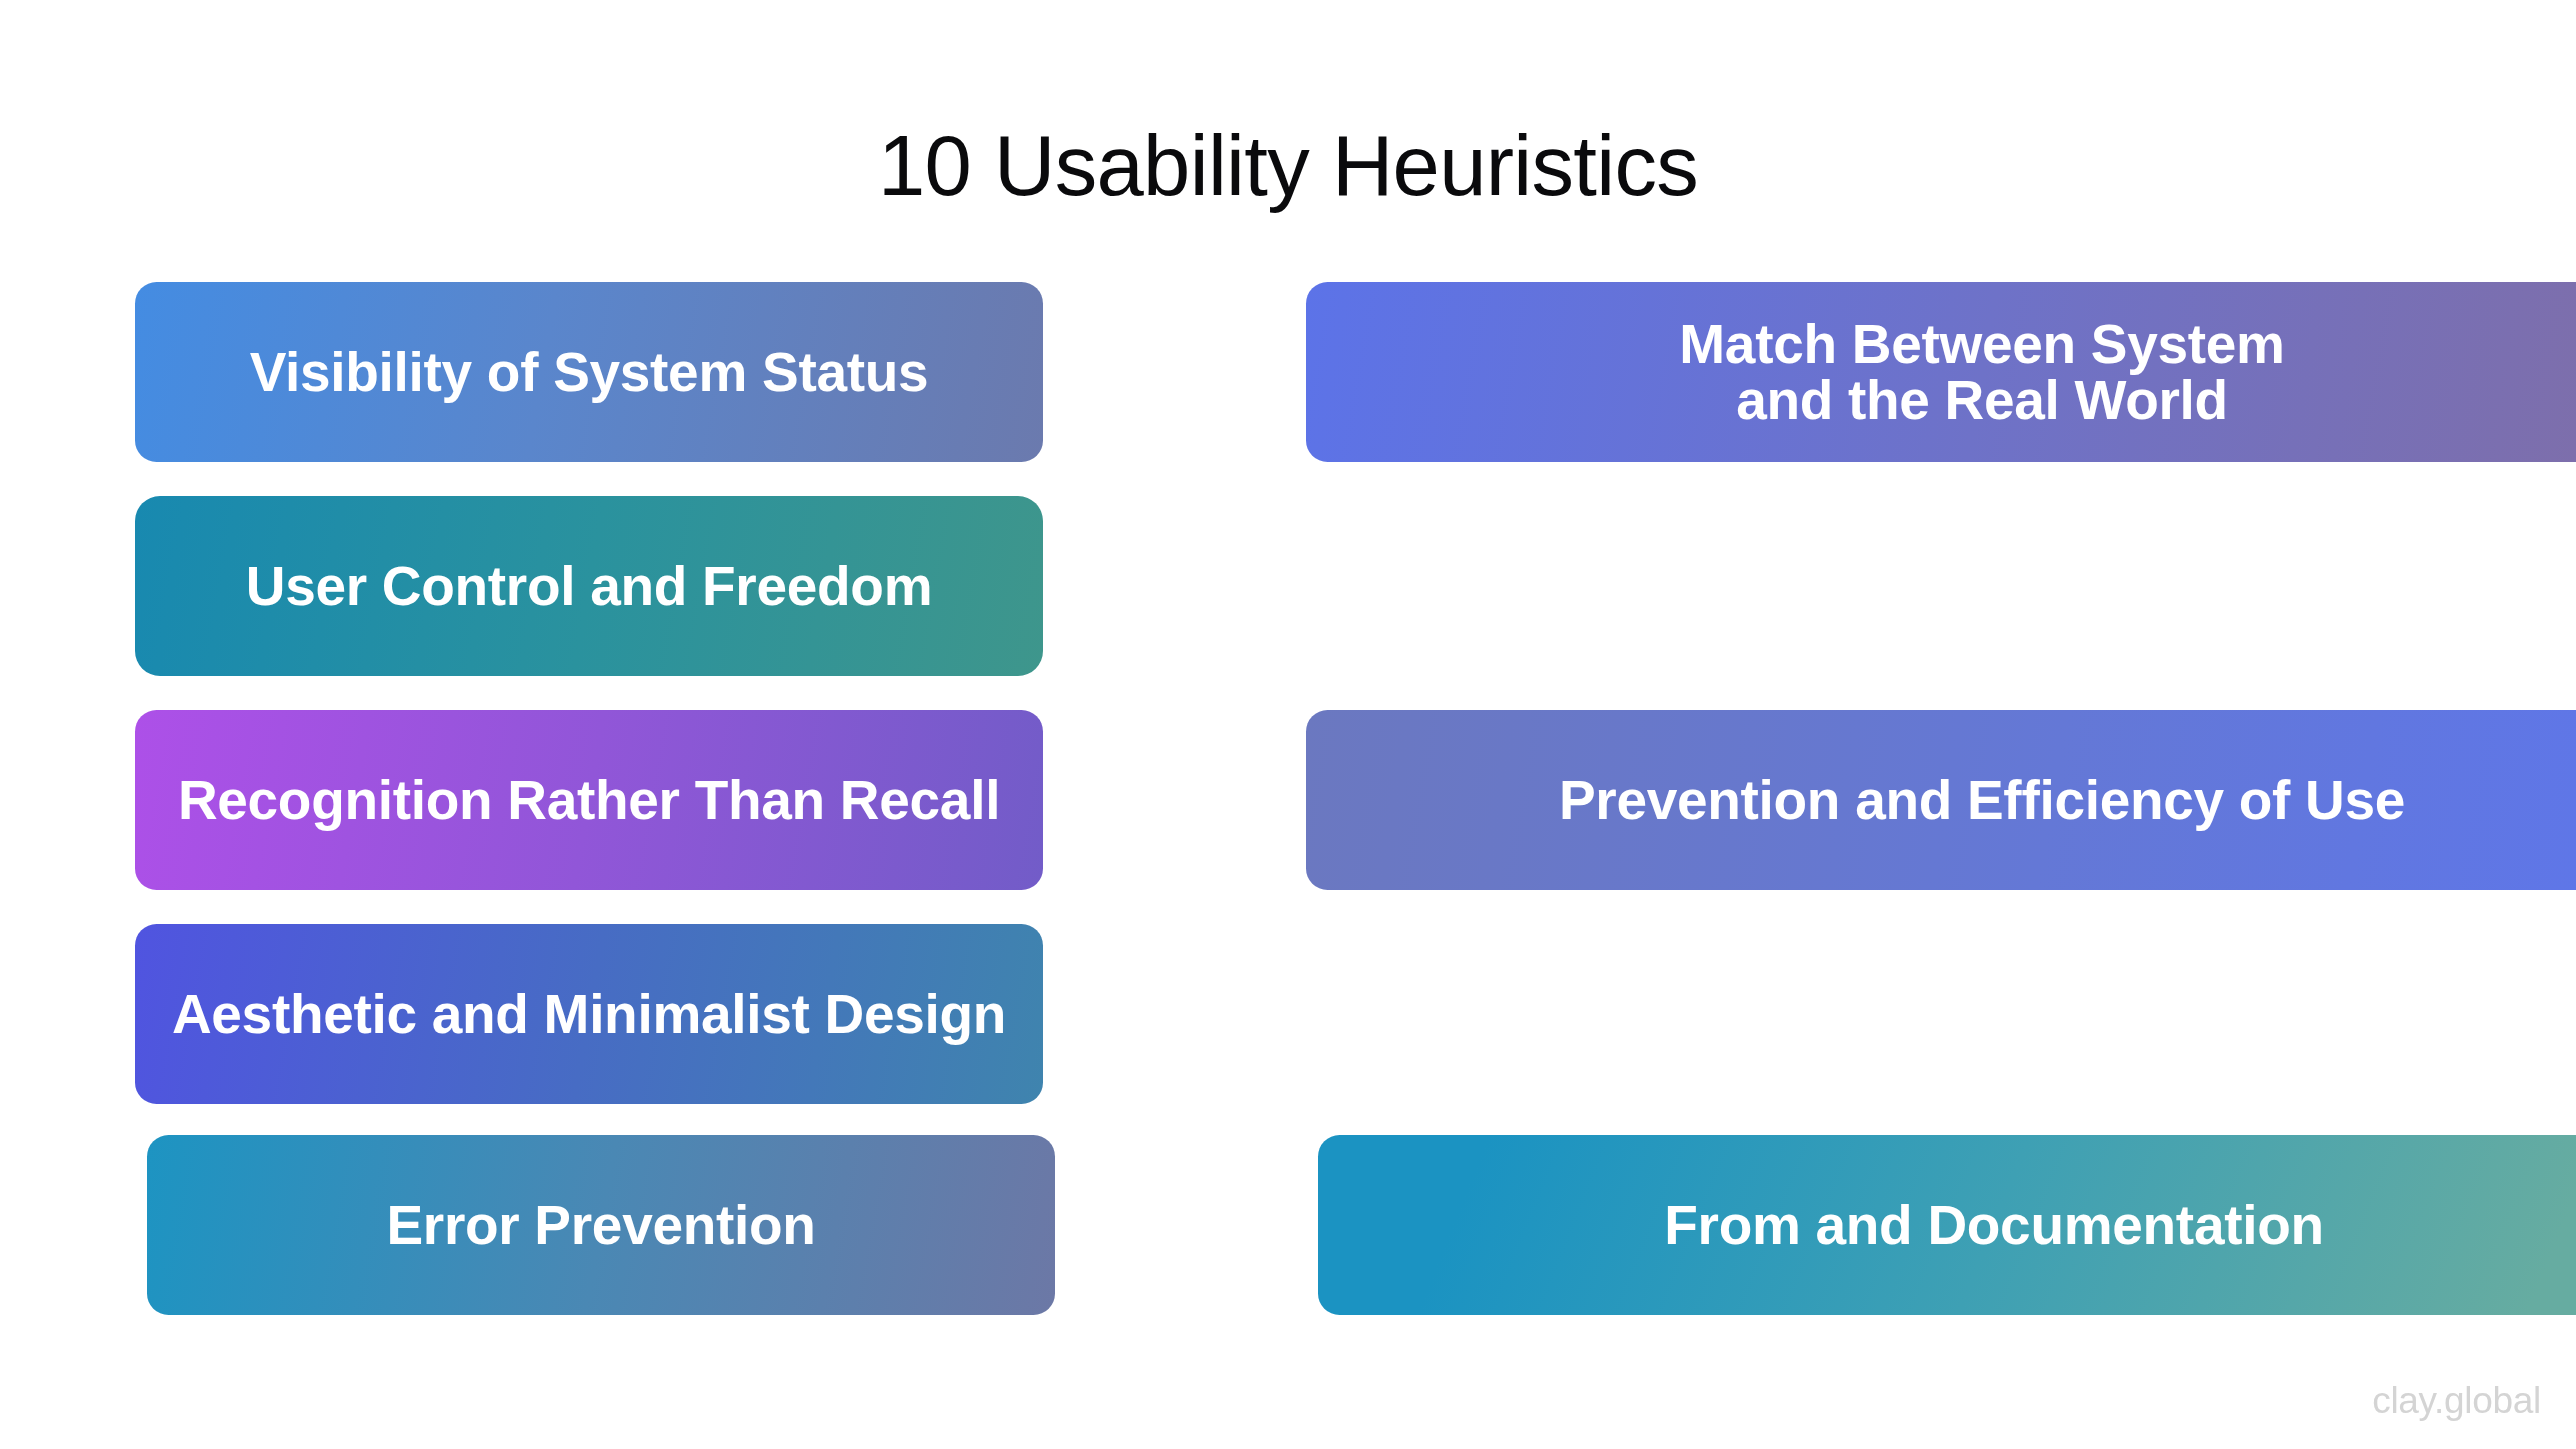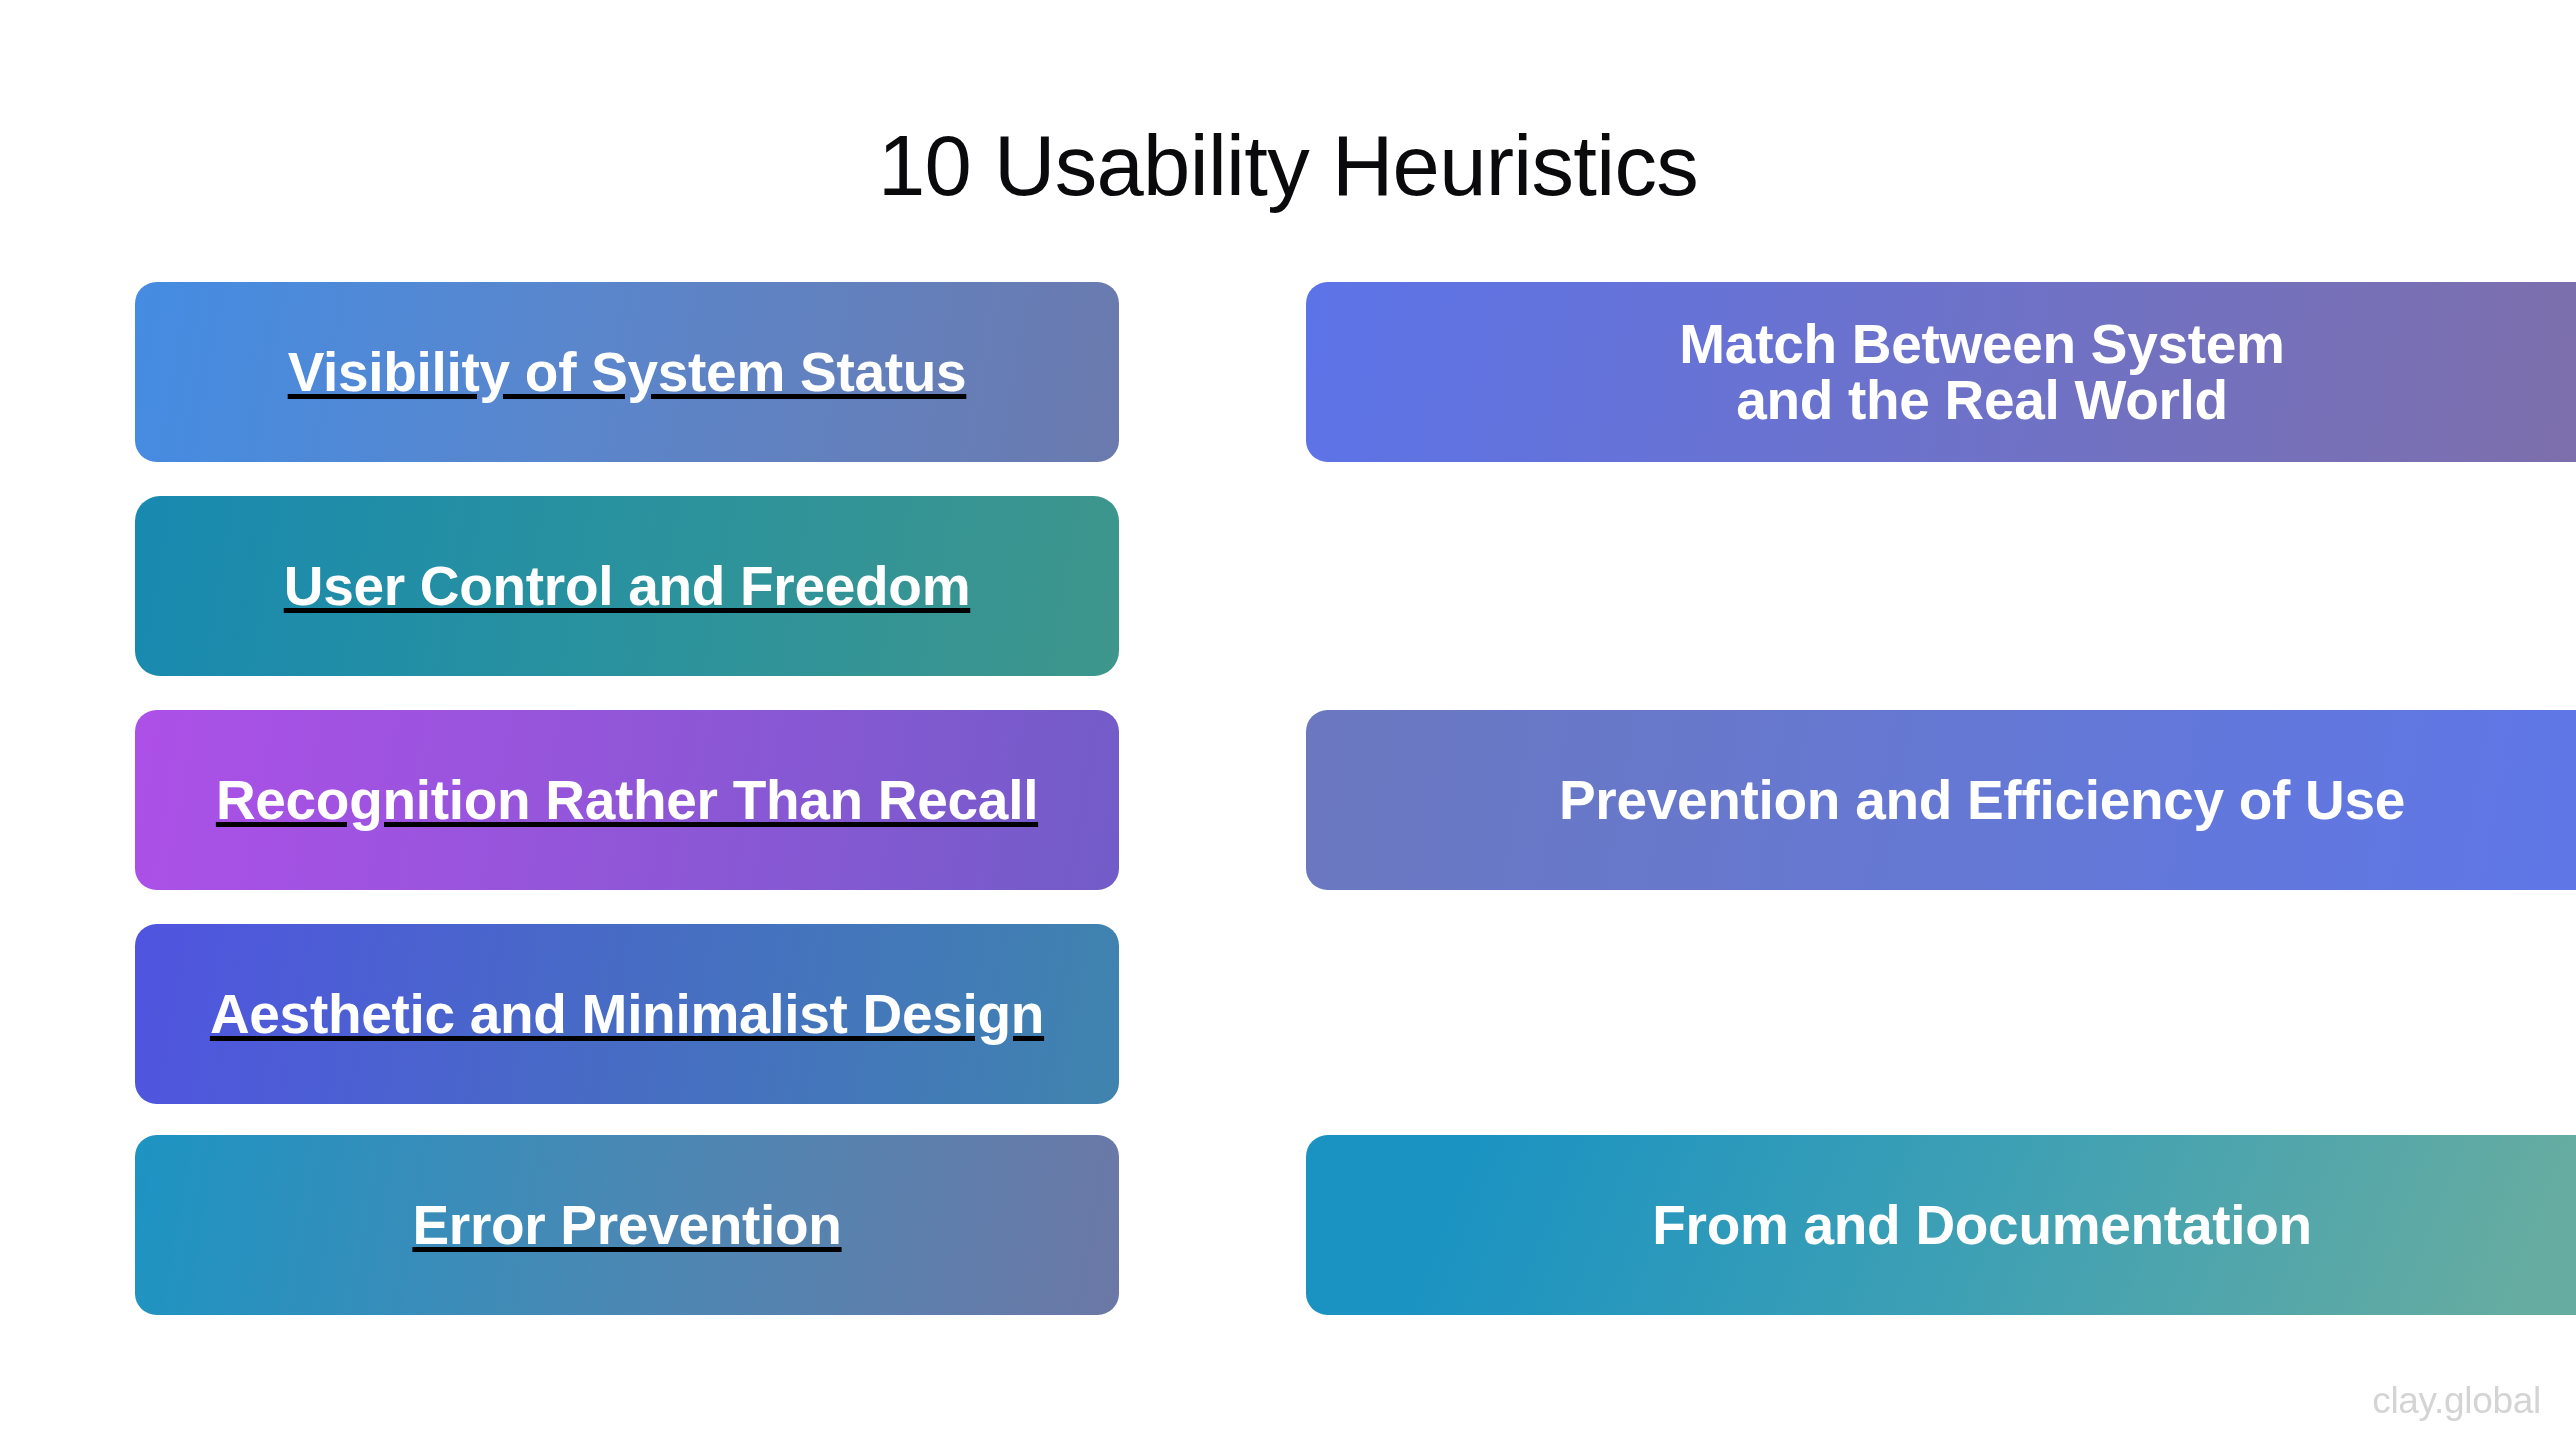--- a/index.html
+++ b/index.html
@@ -39,27 +39,27 @@
       height: 180px;
       border-radius: 21.5px;
       display: flex;
       align-items: center;
       justify-content: center;
       text-align: center;
       box-sizing: border-box;
       padding: 0 27px;
       cursor: default;
     }
-    .card.col-0 { left: 135px; width: 984px; text-decoration: underline; }
+    .card.col-0 { left: 135px; width: 908px; }
     .card.col-1 { left: 1306px; width: 1352px; }
     .card.row-0 { top: 282px; }
     .card.row-1 { top: 496px; }
     .card.row-2 { top: 710px; }
     .card.row-3 { top: 924px; }
-    .card.row-4 { top: 1135px; }
+    .card.row-4 { top: 1135px; margin-left: 12px; }
 
     .card-label {
       color: #ffffff;
       font-size: 55px;
       line-height: 56px;
       font-weight: 700;
       letter-spacing: -0.3px;
       white-space: pre-line;
     }
 

